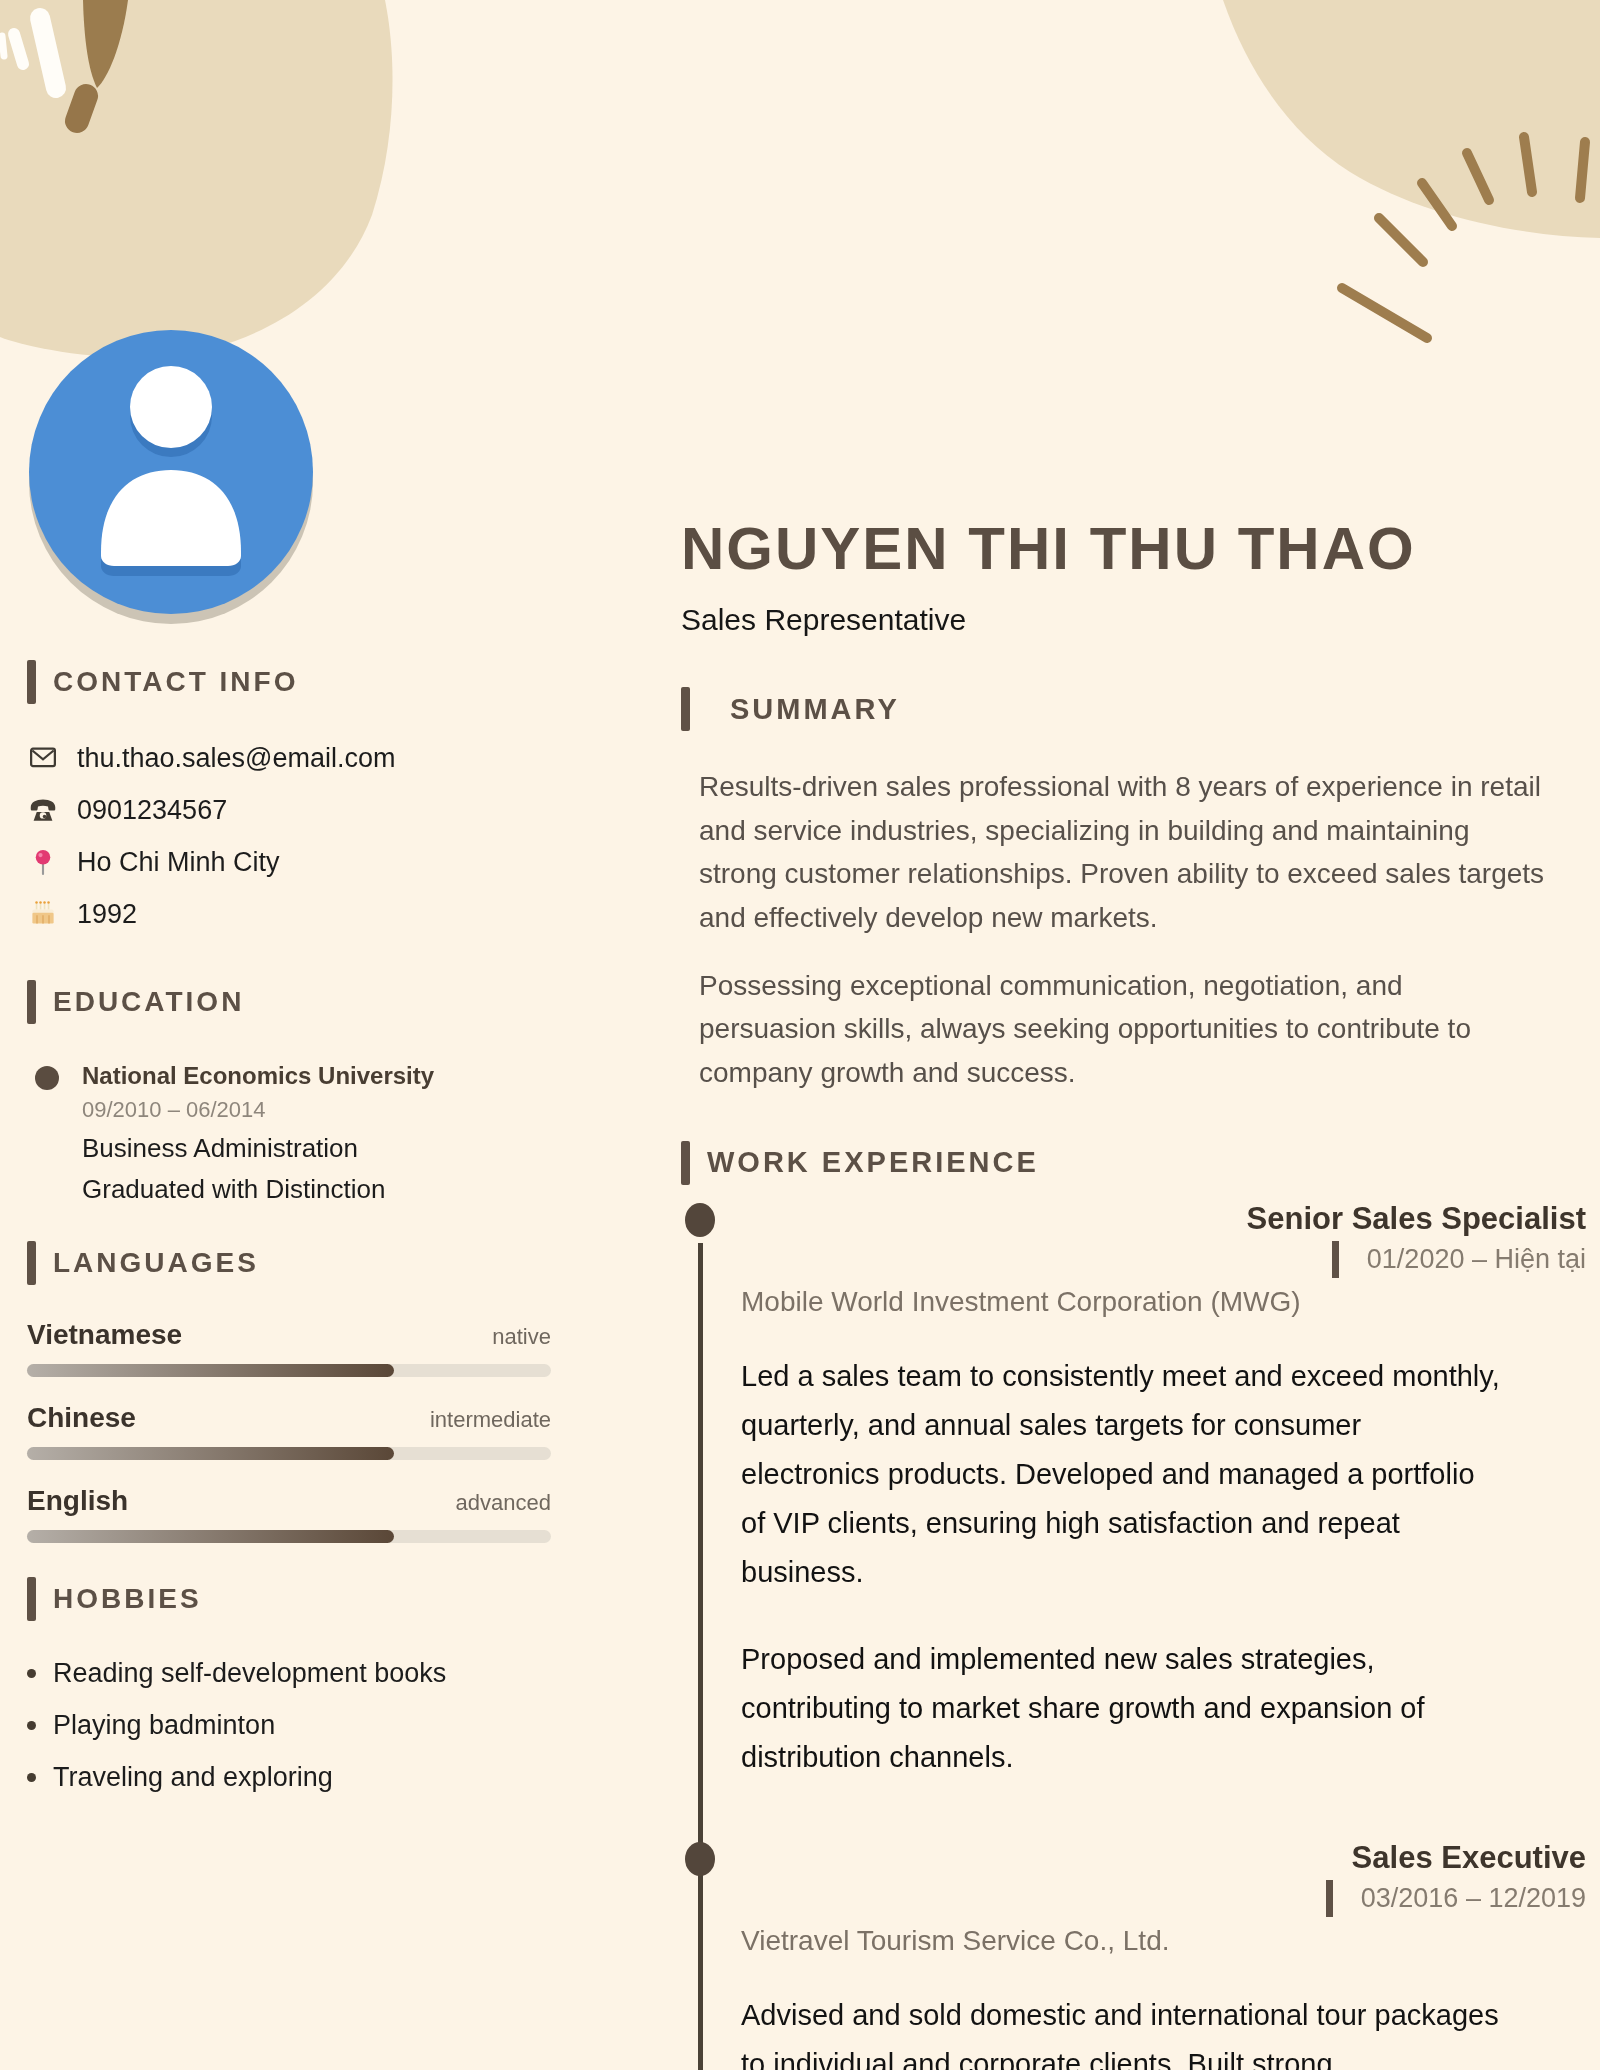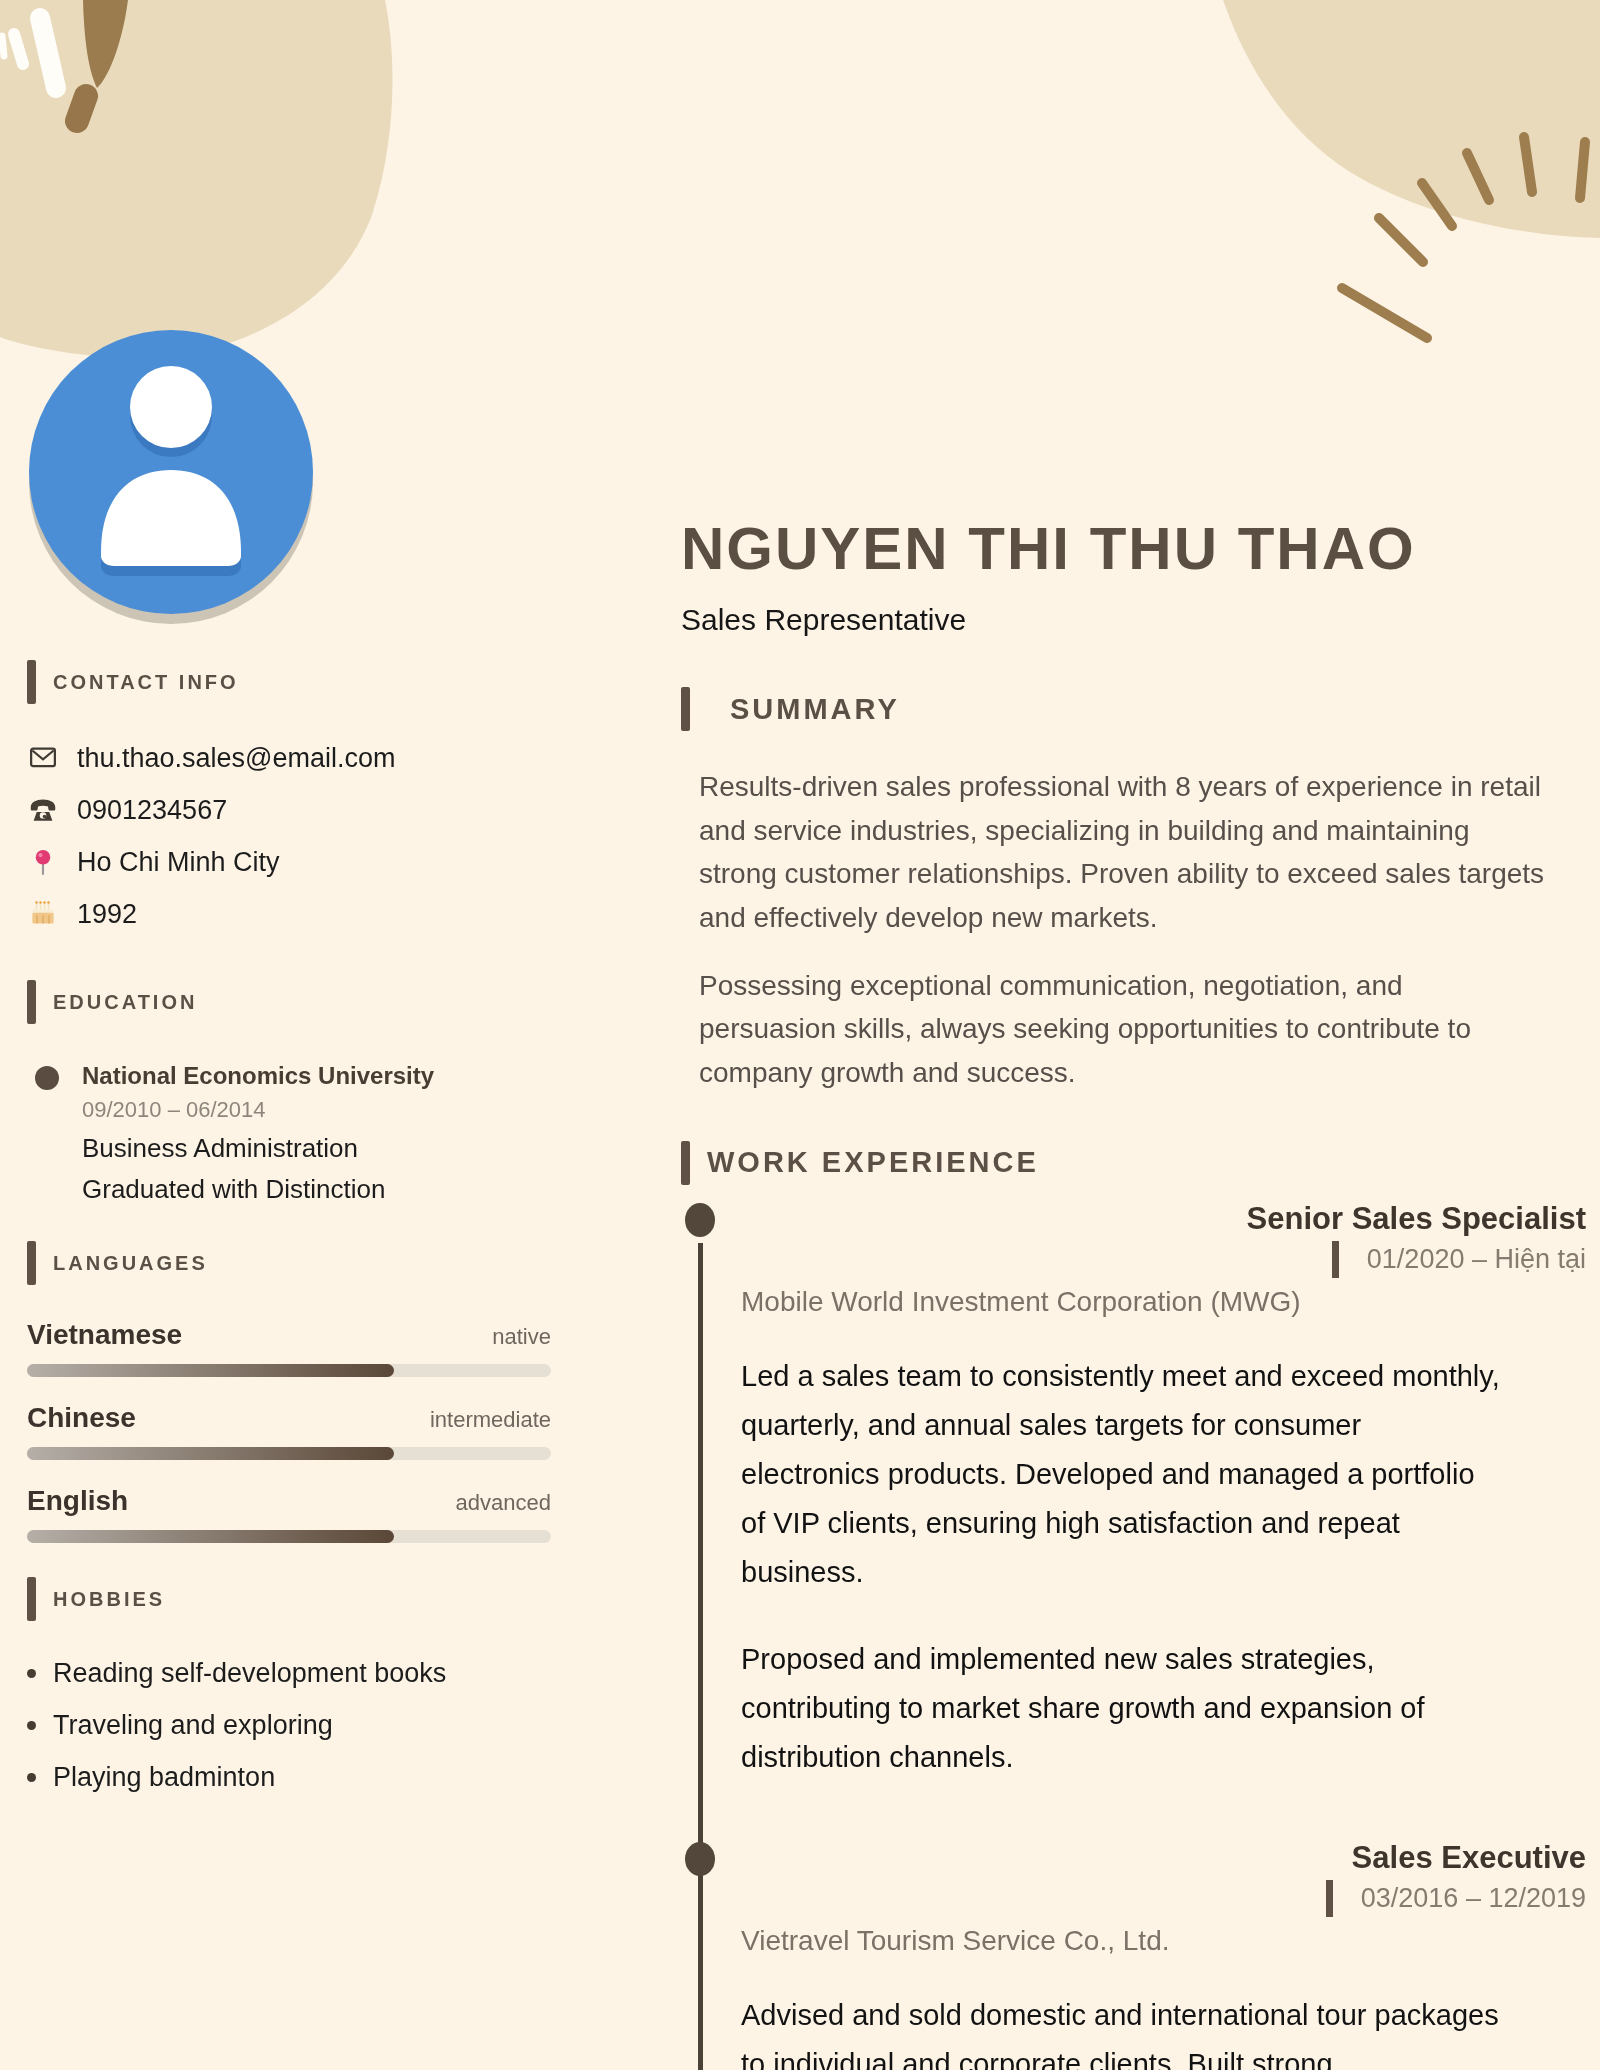--- a/index.html
+++ b/index.html
@@ -6,21 +6,21 @@
   body{font-family:"Liberation Sans","DejaVu Sans",sans-serif;}
   .page{position:relative;width:1600px;height:2070px;background:var(--page-bg,#fdf4e6);overflow:hidden;}
   .deco{position:absolute;pointer-events:none;}
   .deco-tl{left:0;top:0;}
   .deco-tr{left:1160px;top:0;}
   .avatar{position:absolute;left:29px;top:330px;width:284px;height:298px;}
 
   
   .sec-h{display:flex;align-items:center;gap:17px;}
   .sec-bar{width:9px;height:44px;background:var(--accent,#655749);border-radius:2px;flex:0 0 auto;}
-  .sec-h h2{margin:0;font-size:20px;font-weight:bold;letter-spacing:3px;color:var(--heading,#5c5046);}
+  .sec-h h2{margin:0;font-size:28px;font-weight:bold;letter-spacing:3px;color:var(--heading,#5c5046);}
   .main .sec-h h2{font-size:29px;}
 
   
   .sidebar{position:absolute;left:27px;top:660px;width:524px;}
   .contact-list{list-style:none;margin:28px 0 0 0;padding:0;}
   .contact-list li{display:flex;align-items:center;height:52px;gap:18px;font-size:27px;color:#1c1c1c;}
   .c-ic{width:32px;height:30px;flex:0 0 auto;display:flex;align-items:center;justify-content:center;}
 
   .edu{margin-top:38px;position:relative;padding-left:55px;}
   .edu-bullet{position:absolute;left:8px;top:4px;width:24px;height:24px;border-radius:50%;background:#5a4c40;}
@@ -219,25 +219,25 @@
         <span class="sec-bar"></span>
         <h2>HOBBIES</h2>
       </div>
       <ul class="hobby-list">
         <li>
             <span class="hobby-dot"></span>
             <span>Reading self-development books</span>
           </li>
         <li>
             <span class="hobby-dot"></span>
+            <span>Playing badminton</span>
+          </li>
+        <li>
+            <span class="hobby-dot"></span>
             <span>Traveling and exploring</span>
-          </li>
-        <li>
-            <span class="hobby-dot"></span>
-            <span>Playing badminton</span>
           </li>
       </ul>
     </section>
 
   </aside>
 
   <main class="main">
     <h1 class="name">NGUYEN THI THU THAO</h1>
     <div class="subtitle">Sales Representative</div>
 

